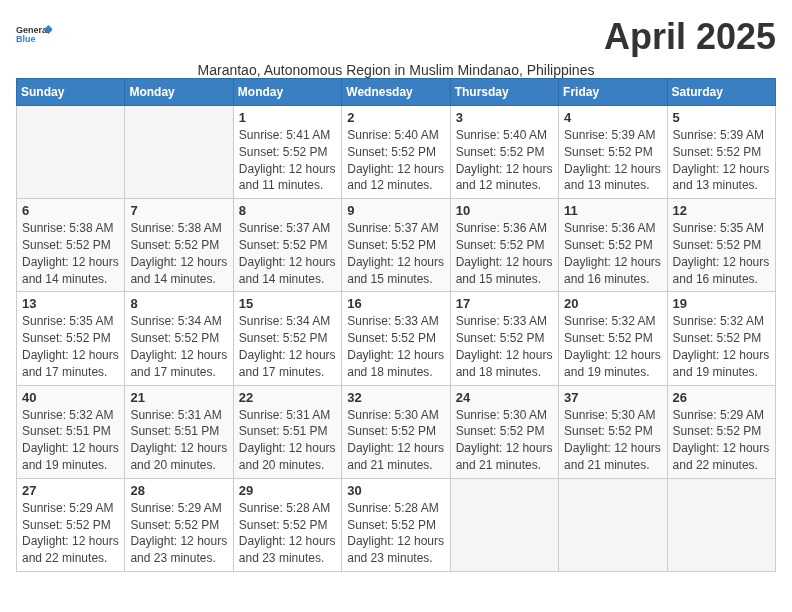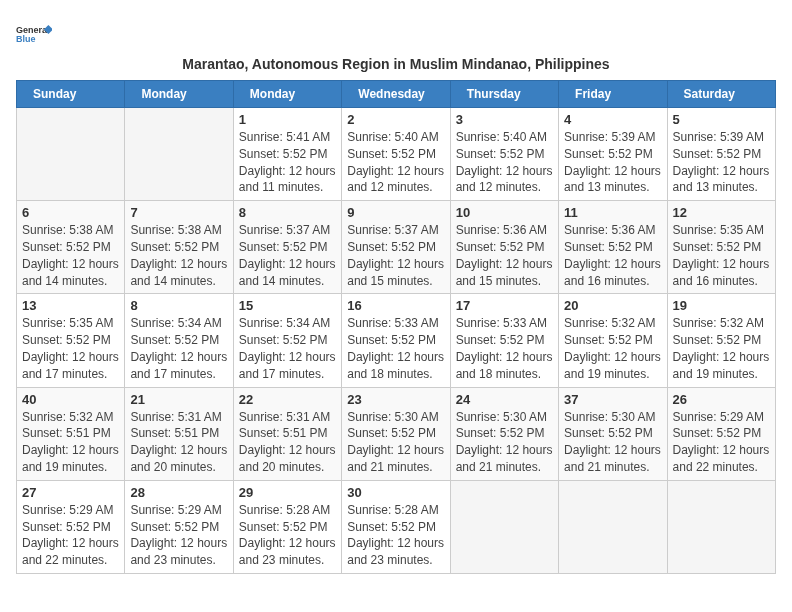--- a/index.html
+++ b/index.html
@@ -24,32 +24,31 @@
     .month-title {
       font-size: 36px;
       font-weight: bold;
       color: #333;
       text-align: right;
     }
     .subtitle {
       text-align: center;
       font-size: 14px;
       color: #333;
-      margin-bottom: 8px;
-      font-weight: 700;
+      font-weight: 400;
     }
     .calendar-table {
       width: 100%;
       border-collapse: collapse;
       font-size: 11px;
     }
     .calendar-table thead tr th {
       background-color: #3a7fc1;
       color: #fff;
-      padding: 6px 16px;
+      padding: 6px 4px;
       text-align: left;
       font-size: 12px;
       font-weight: bold;
       border: 1px solid #2e6ca8;
     }
     .calendar-table tbody tr td {
       border: 1px solid #ccc;
       padding: 4px 5px;
       vertical-align: top;
       width: calc(100% / 7);
@@ -78,20 +77,21 @@
 <body>
 
 <div class="header-area">
   <div class="logo">
   <svg width="36" height="36" viewBox="0 0 80 50">
     <text x="0" y="22" font-size="20" font-weight="bold" font-family="Arial" fill="#333">General</text>
     <text x="0" y="42" font-size="20" font-weight="bold" font-family="Arial" fill="#3a7fc1">Blue</text>
     <polygon points="72,5 82,15 72,25 62,15" fill="#3a7fc1"></polygon>
   </svg>
 </div>
+  <div class="month-title">April 2025</div>
 </div>
 
 <div class="subtitle">Marantao, Autonomous Region in Muslim Mindanao, Philippines</div>
 
 <table class="calendar-table">
   <thead>
     <tr id="days-header">
         <th>Sunday</th>
         <th>Monday</th>
         <th>Monday</th>
@@ -193,21 +193,21 @@
         </td>
         <td>
           <div class="day-number">21</div>
           <div class="day-info">Sunrise: 5:31 AM<br>Sunset: 5:51 PM<br>Daylight: 12 hours and 20 minutes.</div>
         </td>
         <td>
           <div class="day-number">22</div>
           <div class="day-info">Sunrise: 5:31 AM<br>Sunset: 5:51 PM<br>Daylight: 12 hours and 20 minutes.</div>
         </td>
         <td>
-          <div class="day-number">23</div>
+          <div class="day-number">32</div>
           <div class="day-info">Sunrise: 5:30 AM<br>Sunset: 5:52 PM<br>Daylight: 12 hours and 21 minutes.</div>
         </td>
         <td>
           <div class="day-number">24</div>
           <div class="day-info">Sunrise: 5:30 AM<br>Sunset: 5:52 PM<br>Daylight: 12 hours and 21 minutes.</div>
         </td>
         <td>
           <div class="day-number">37</div>
           <div class="day-info">Sunrise: 5:30 AM<br>Sunset: 5:52 PM<br>Daylight: 12 hours and 21 minutes.</div>
         </td>

